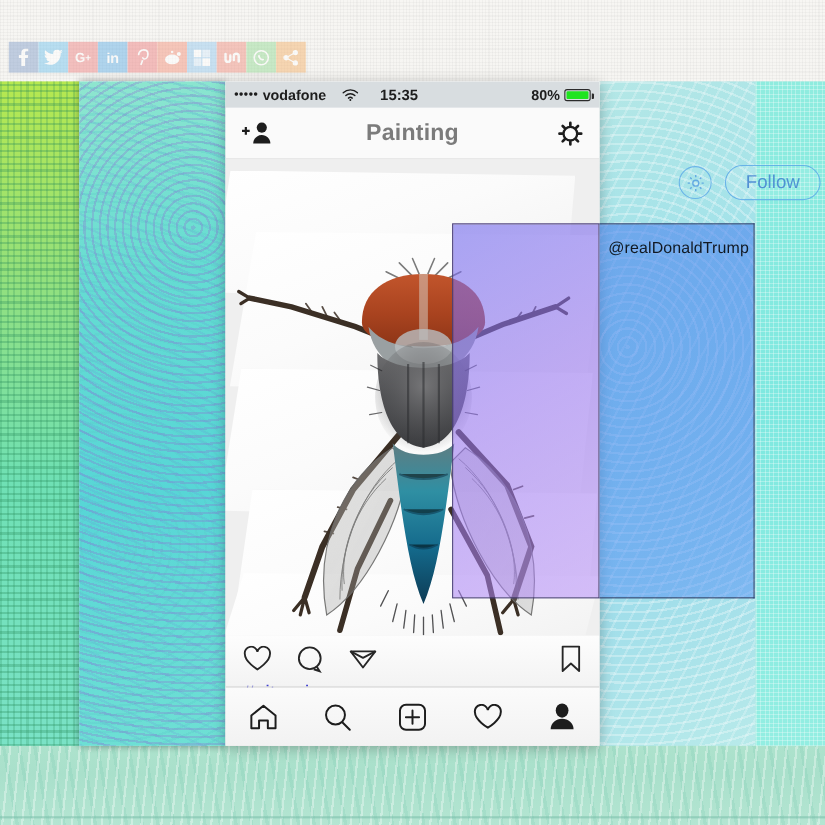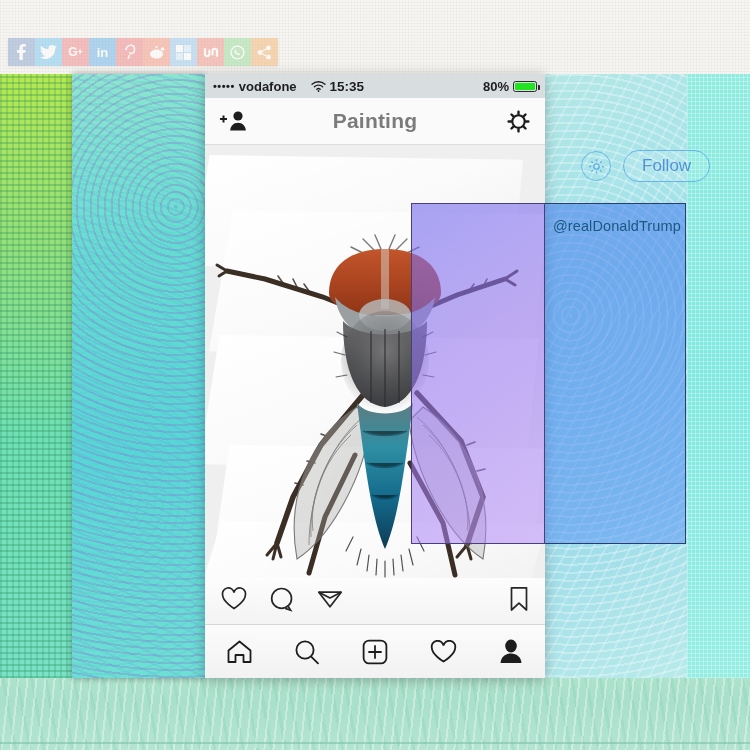--- a/index.html
+++ b/index.html
@@ -128,21 +128,21 @@
     display: flex; align-items: center;
     padding: 0 8px;
     font-size: 12.5px;
     font-weight: bold;
     color: #1d1d1d;
     position: relative;
   }
   .sb-dots { letter-spacing: .5px; font-size: 11px; margin-right: 4px; }
   .sb-carrier { font-weight: bold; font-size: 13px; }
   .sb-wifi { margin-left: 14px; display:flex; align-items:center; }
-  .sb-time { margin-left: 4px; font-size: 13.5px; }
+  .sb-time { margin-left: 20px; font-size: 13.5px; }
   .sb-right { margin-left: auto; display: flex; align-items: center; gap: 4px; }
   .sb-batt-pct { font-size: 13px; }
   .battery {
     width: 24px; height: 11px;
     border: 1.4px solid #2b2b2b;
     border-radius: 2.5px;
     position: relative;
     padding: 1px;
   }
   .battery::after {
@@ -268,21 +268,21 @@
 
   
   .right-ui {
     position: absolute;
     z-index: 32;
     left: 545px; top: 150px;
     width: 205px;
   }
   .ru-row {
     display: flex; align-items: center; gap: 12px;
-    padding-left: 36px;
+    padding-left: 72px;
   }
   .ru-gear {
     width: 30px; height: 30px;
     border: 1.6px solid #5aa8e8;
     border-radius: 50%;
     display: flex; align-items: center; justify-content: center;
     opacity: .78;
     cursor: pointer;
   }
   .ru-follow {
@@ -291,21 +291,21 @@
     padding: 5px 18px;
     color: #3f7fd0;
     font-size: 17px;
     opacity: .82;
     cursor: pointer;
     background: rgba(255,255,255,.10);
   }
   .ru-handle {
     position: absolute;
     left: 8px; top: 68px;
-    color: #0c4a6e;
+    color: #000000;
     font-size: 14.5px;
     opacity: .85;
     letter-spacing: .1px;
   }
 </style>
 </head>
 <body>
 
 <div id="stage">
 

